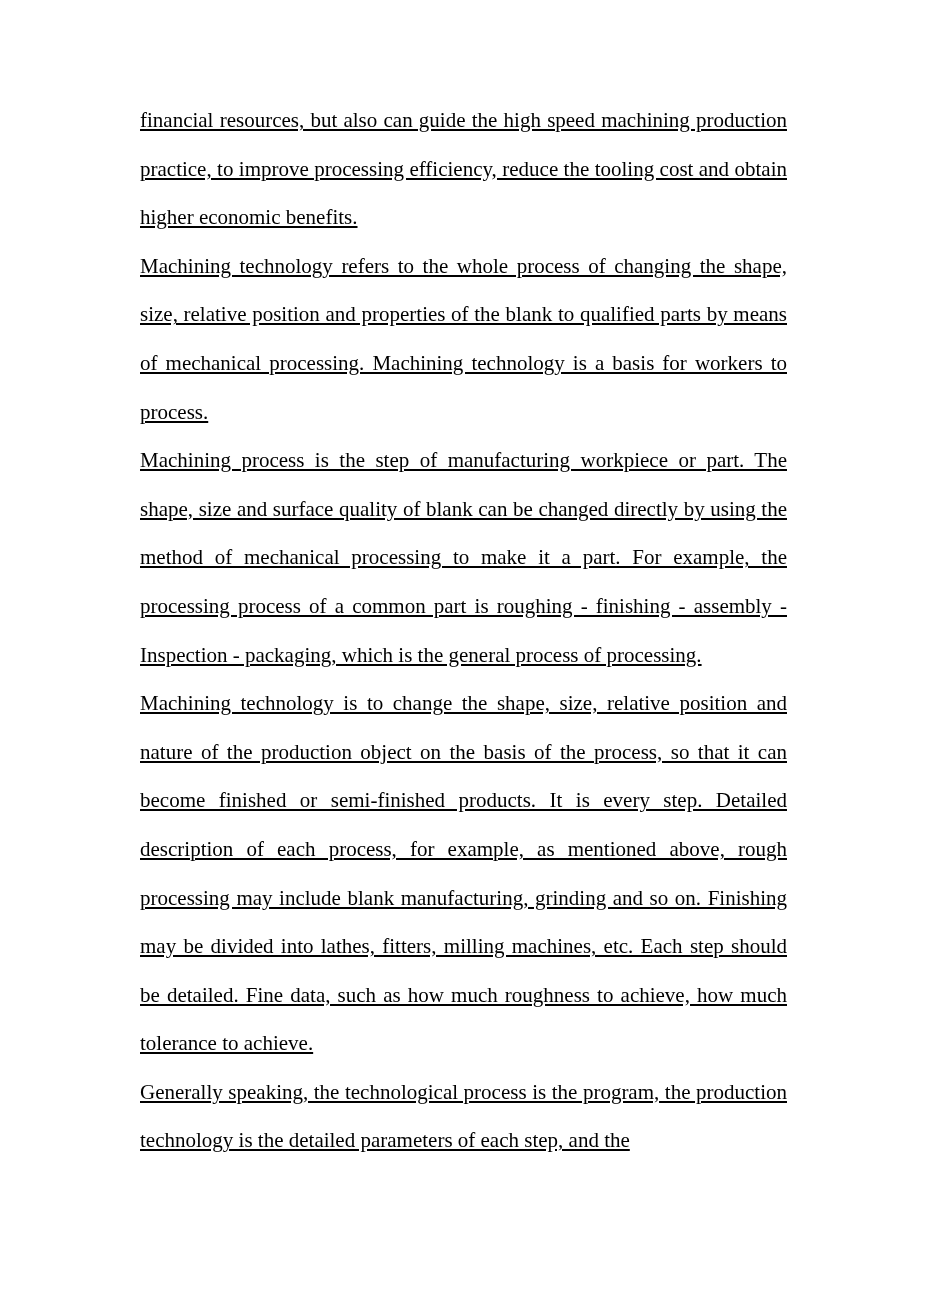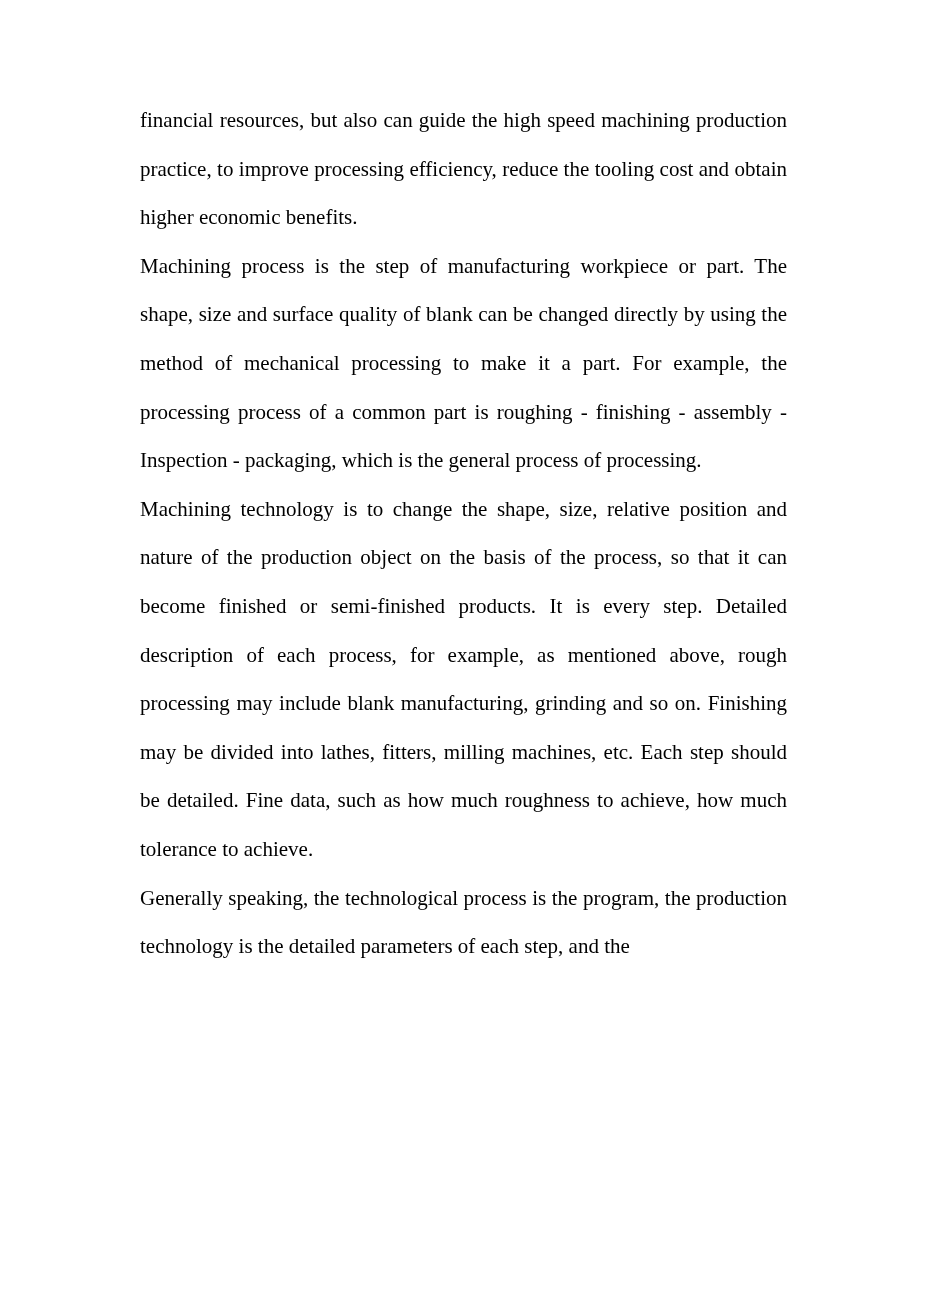--- a/index.html
+++ b/index.html
@@ -9,32 +9,34 @@
   }
   .page {
     position: relative;
     width: 926px;
     height: 1309px;
     margin: 0 auto;
     background: #ffffff;
     box-sizing: border-box;
     padding: 96px 139px 0 140px;
     overflow: hidden;
+    text-decoration: underline;
   }
   .page p {
     margin: 0;
     font-family: "Liberation Serif", "DejaVu Serif", serif;
     font-size: 21px;
     line-height: 48.6px;
     color: #000000;
     text-align: justify;
     text-justify: inter-word;
   }
 </style>
 </head>
 <body>
 
 <div class="page">
   <p>financial resources, but also can guide the high speed machining production practice, to improve processing efficiency, reduce the tooling cost and obtain higher economic benefits.</p>
+  <p>Machining technology refers to the whole process of changing the shape, size, relative position and properties of the blank to qualified parts by means of mechanical processing. Machining technology is a basis for workers to process.</p>
   <p>Machining process is the step of manufacturing workpiece or part. The shape, size and surface quality of blank can be changed directly by using the method of mechanical processing to make it a part. For example, the processing process of a common part is roughing - finishing - assembly - Inspection - packaging, which is the general process of processing.</p>
   <p>Machining technology is to change the shape, size, relative position and nature of the production object on the basis of the process, so that it can become finished or semi-finished products. It is every step. Detailed description of each process, for example, as mentioned above, rough processing may include blank manufacturing, grinding and so on. Finishing may be divided into lathes, fitters, milling machines, etc. Each step should be detailed. Fine data, such as how much roughness to achieve, how much tolerance to achieve.</p>
   <p>Generally speaking, the technological process is the program, the production technology is the detailed parameters of each step, and the</p>
 </div>
 
 </body></html>

